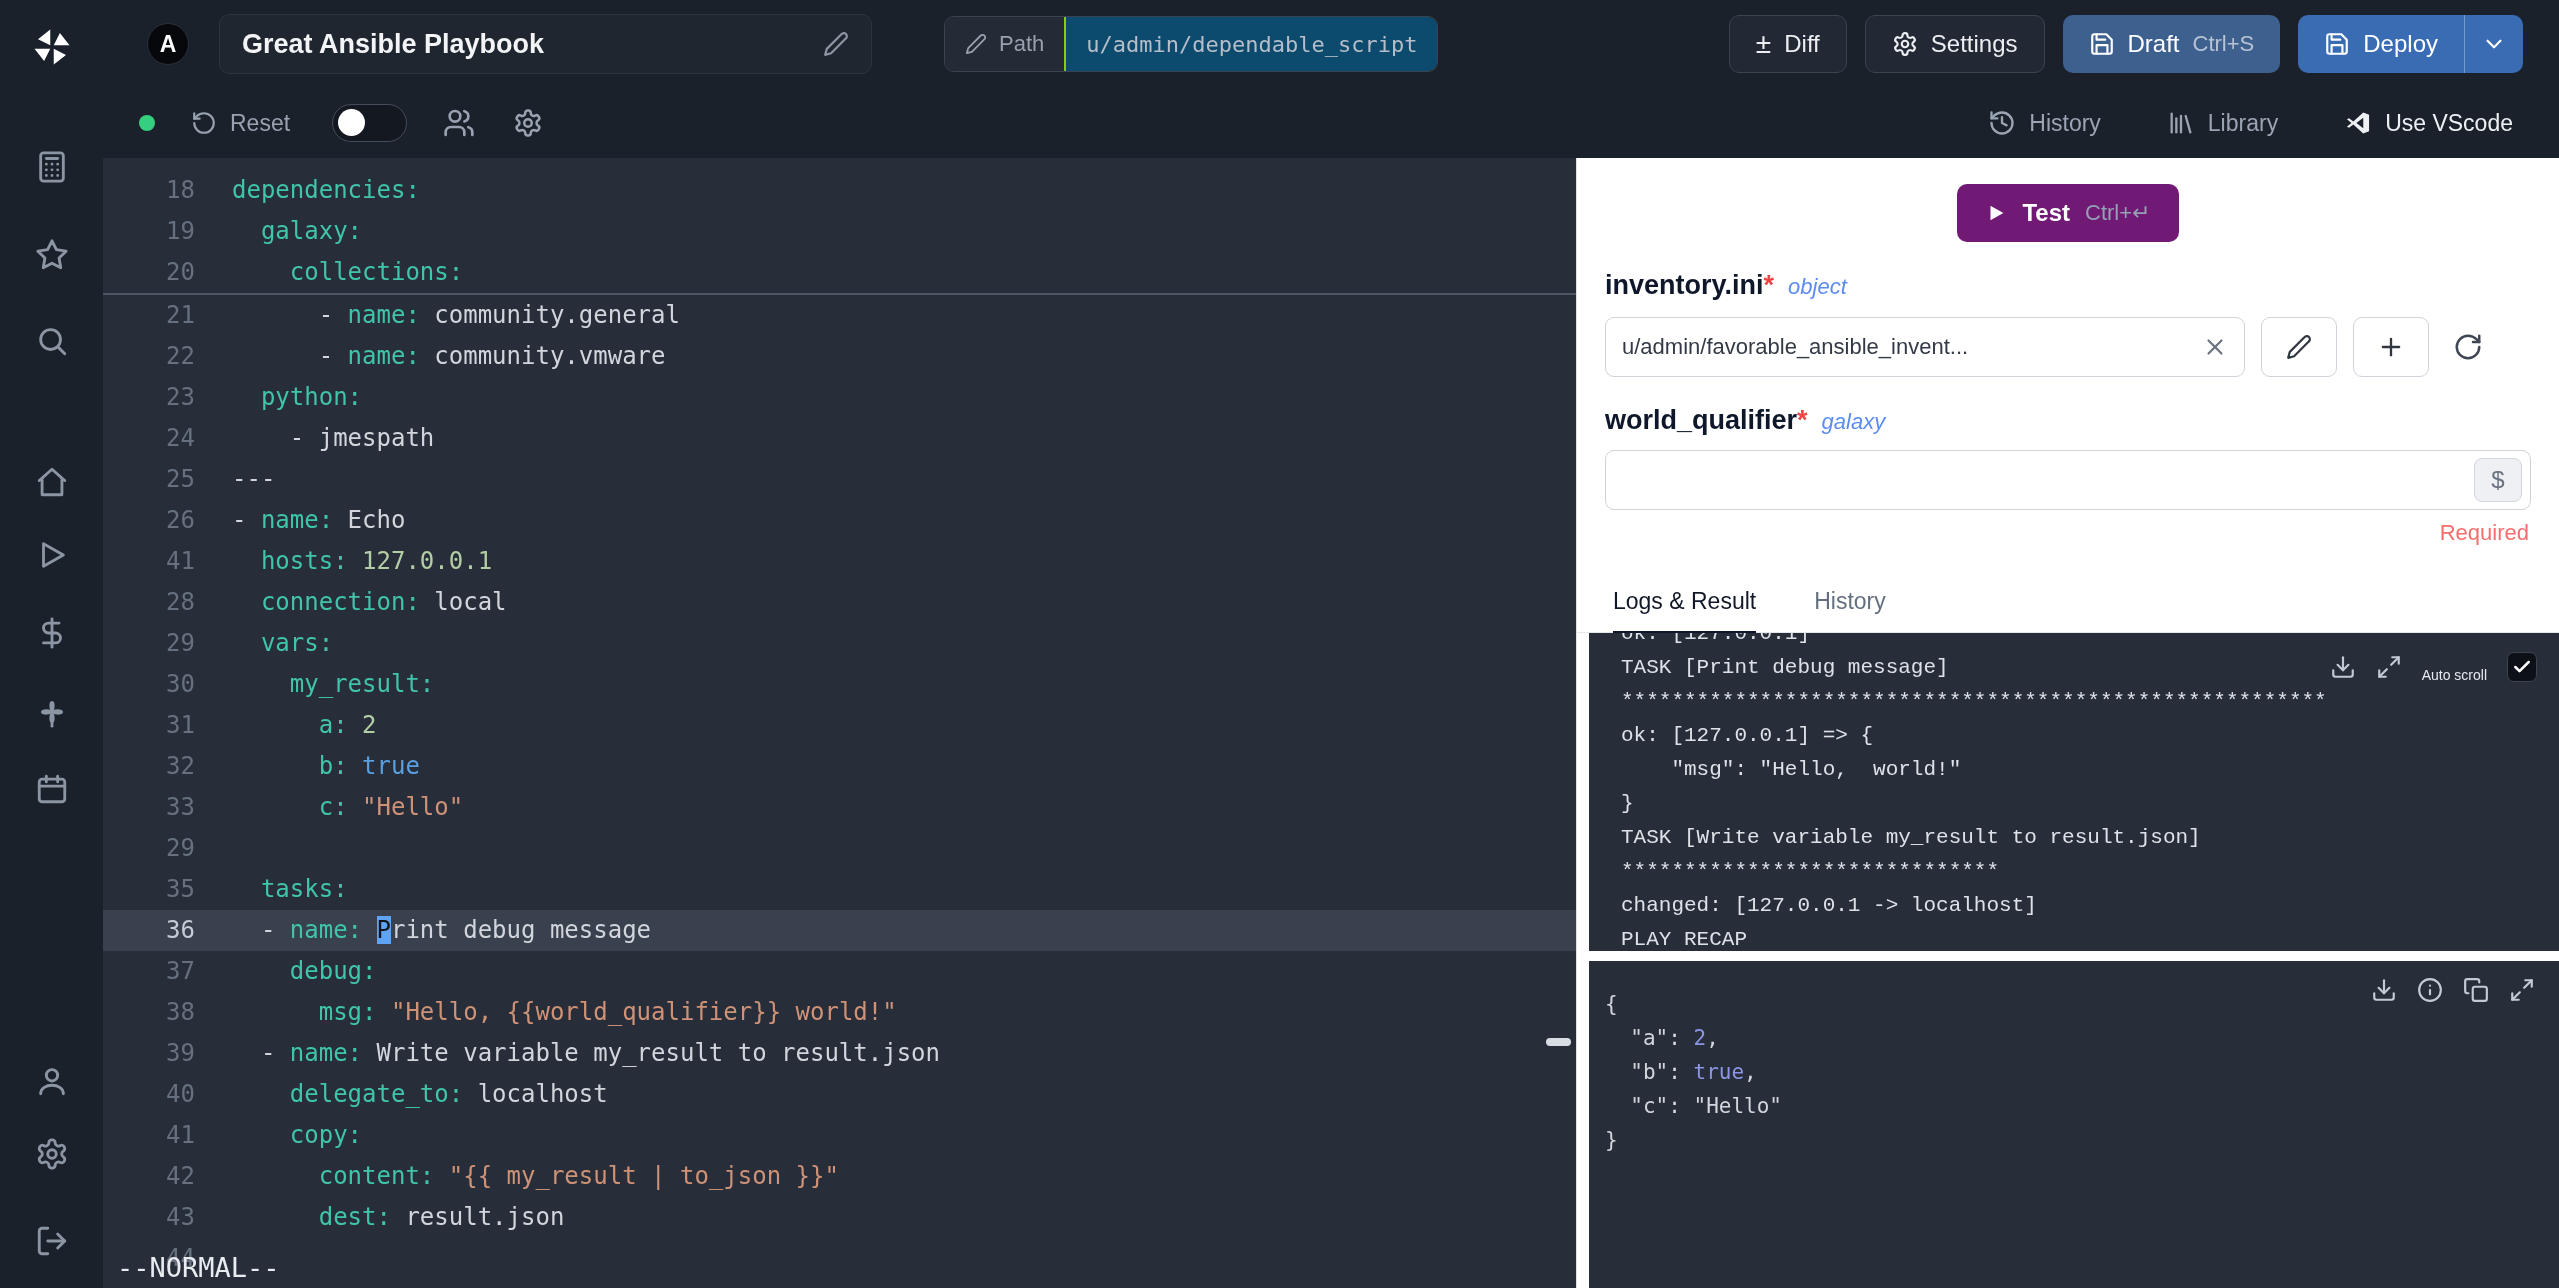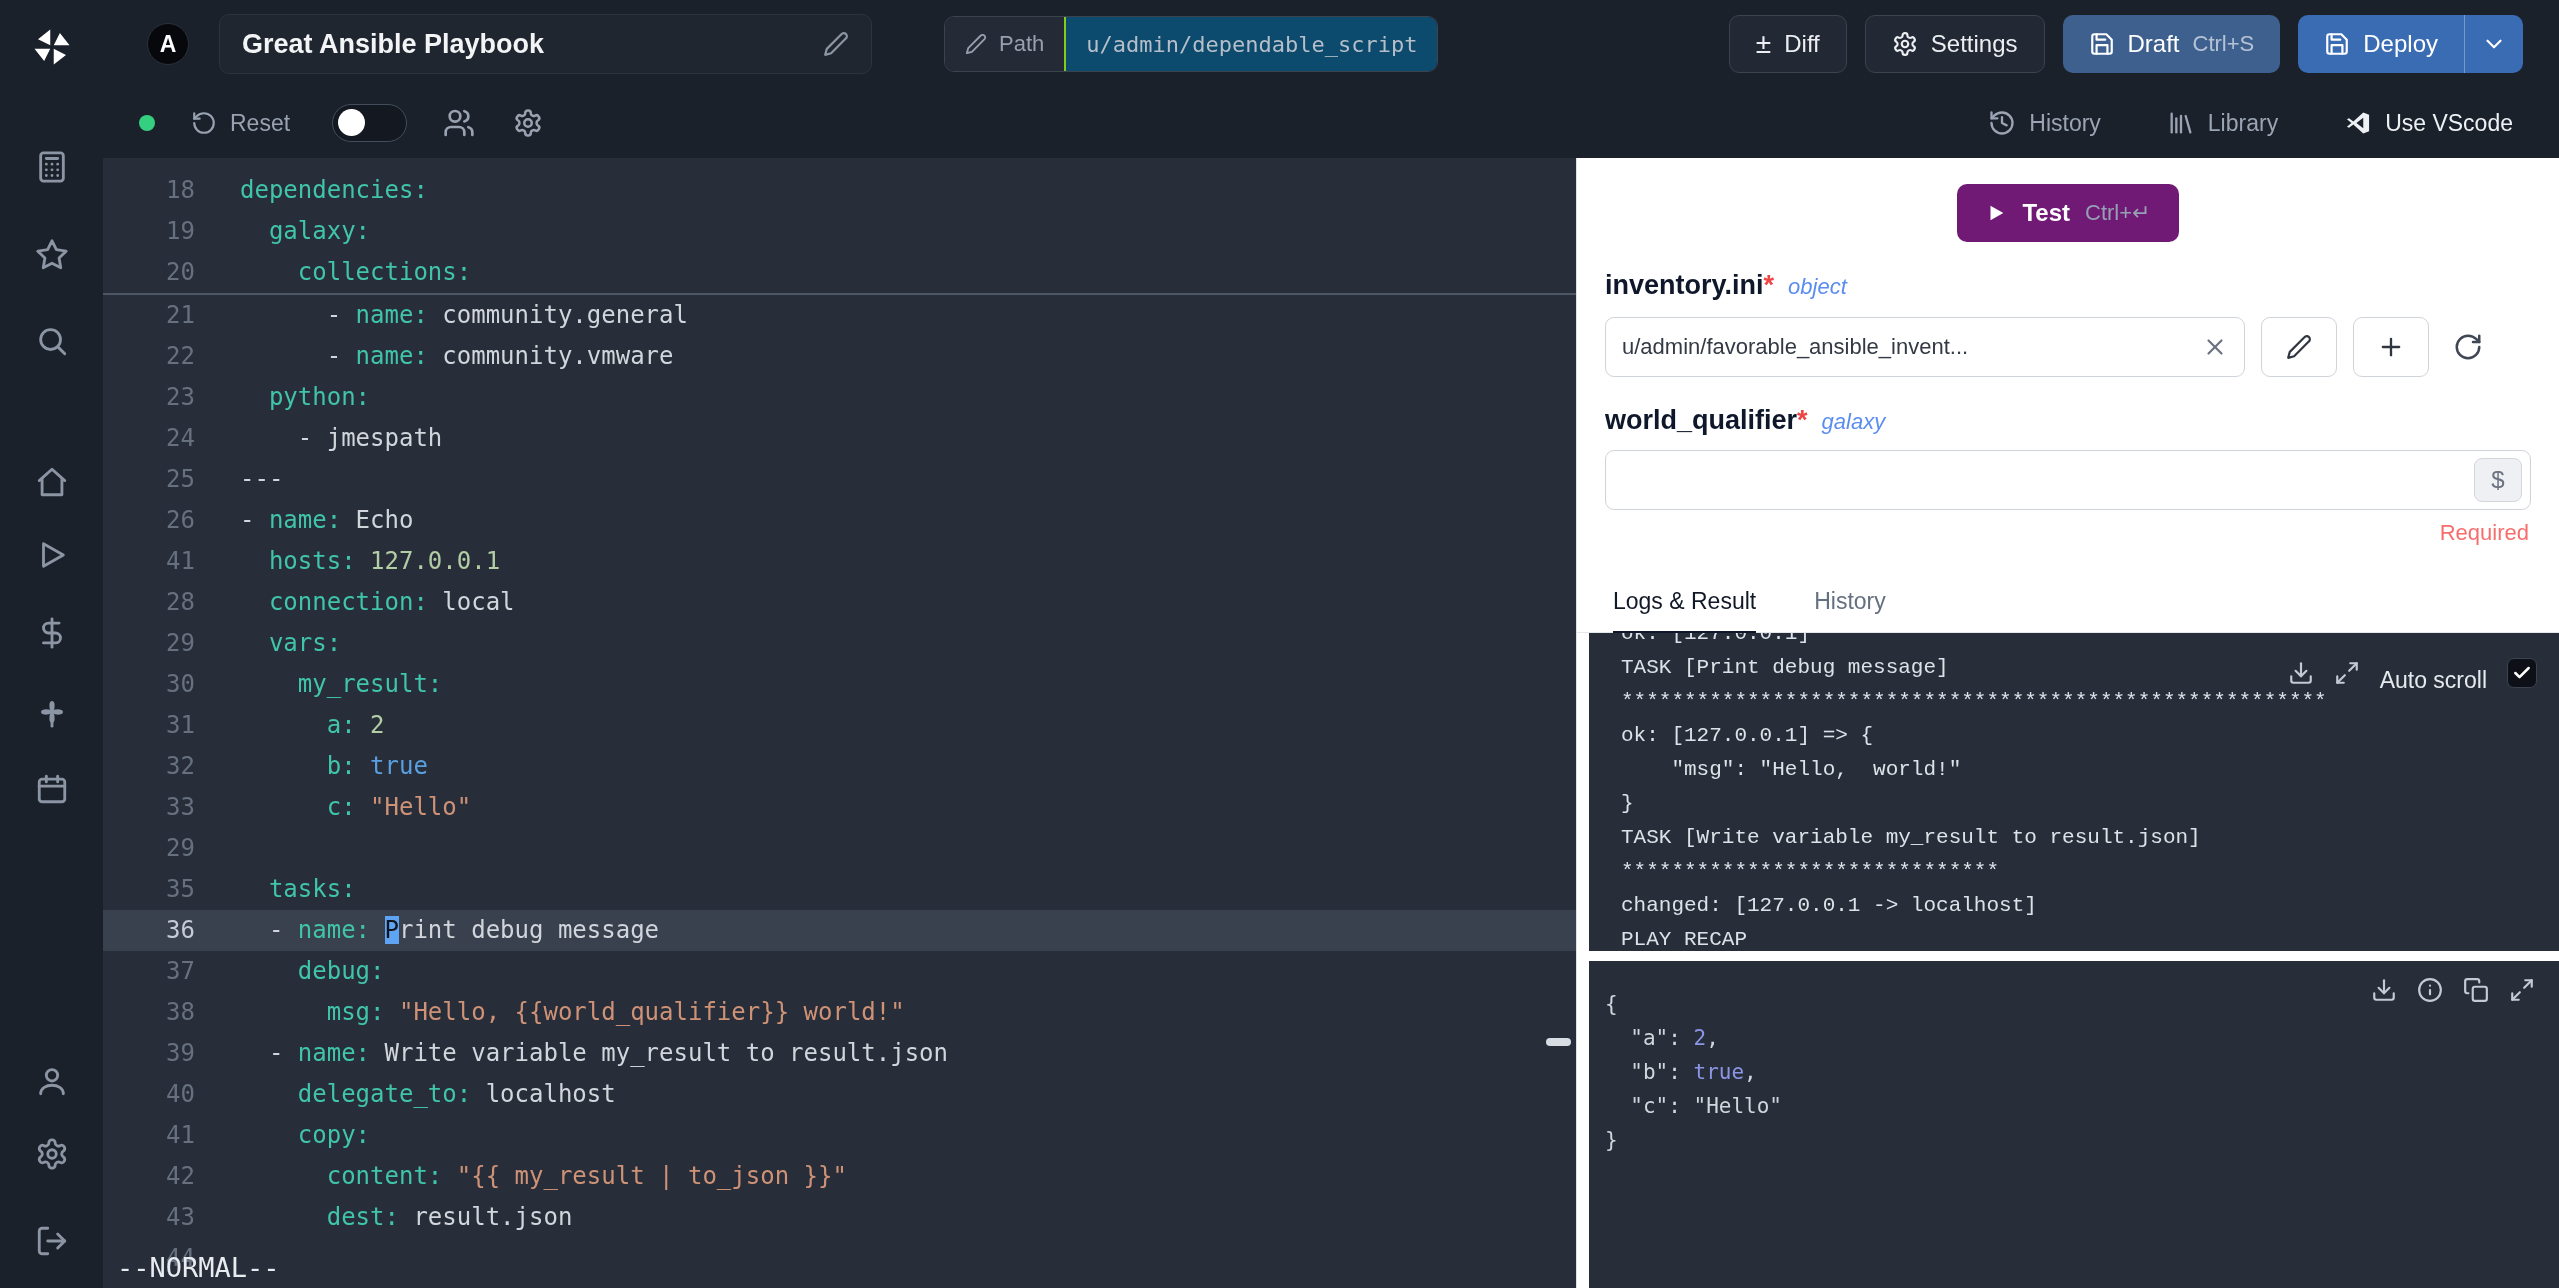--- a/index.html
+++ b/index.html
@@ -45,21 +45,21 @@
   .icbtn { background:none; border:none; color:#98a2b0; cursor:pointer; display:flex; align-items:center; }
   .row2 .icbtn { margin-right:38px; }
   .r2-right { margin-left:auto; display:flex; align-items:center; gap:66px; }
   .r2-item { display:flex; align-items:center; gap:13px; color:#9aa4b2; font-size:23px; background:none; border:none; cursor:pointer; font-family:inherit; }
   .r2-item.bright { color:#eef1f4; }
 
   
   .editor { position:absolute; left:103px; top:158px; width:1474px; bottom:0; background:#272e3a; overflow:hidden;
             font-family:"DejaVu Sans Mono", monospace; font-size:24px; border-right:1px solid #dde1e6; }
   .sticky { padding-top:12px; border-bottom:2px solid #4d5665; }
-  .cl { display:flex; height:41px; line-height:41px;gap:8px; }
+  .cl { display:flex; height:41px; line-height:41px; }
   .cl.active { background:#39404e; }
   .ln { width:92px; text-align:right; color:#67707e; flex:none; }
   .cl.active .ln { color:#c6ccd6; }
   .ct { padding-left:37px; white-space:pre; }
   .tk-key   { color:#40c4aa; }
   .tk-plain { color:#d2d6dc; }
   .tk-num   { color:#b3cda4; }
   .tk-bool  { color:#5a9fe0; }
   .tk-str   { color:#cf9276; }
   .tk-cursor{ background:#5fa4f2; color:#10151d; }
@@ -88,21 +88,21 @@
   .text-input.world { width:100%; justify-content:flex-end; padding:0 8px; }
   .dollar-chip { width:48px; height:44px; background:#eef0f3; border:1px solid #d3d7dd; border-radius:8px;
                  color:#6b7280; font-size:24px; display:flex; align-items:center; justify-content:center; cursor:pointer; }
   .required { margin:10px 30px 0 0; text-align:right; color:#f76d6d; font-size:22px; }
   .tabs { margin-top:42px; padding-left:36px; display:flex; gap:58px; border-bottom:1px solid #e5e7eb; }
   .tab { font-size:23px; color:#64707f; padding-bottom:16px; cursor:pointer; }
   .tab.active { color:#111827; border-bottom:3px solid #0f172a; margin-bottom:-2px; }
   .logs { margin-left:12px; height:318px; background:#272e3a; position:relative; overflow:hidden; }
   .logs-lines { margin-top:-16px; padding-left:32px; font-family:Liberation Mono, monospace; font-size:21px; line-height:34px; white-space:pre; color:#dde2e8; }
   .logs-tools { position:absolute; top:18px; right:22px; display:flex; align-items:center; gap:20px; color:#c3cad3; }
-  .autoscroll-label { font-size:23px; color:#e6eaee;margin-top:16px; }
+  .autoscroll-label { font-size:14px; color:#e6eaee;margin-top:16px; }
   .checkbox { width:30px; height:30px; border-radius:7px; background:#0d1117; border:1px solid #3b434f;
               display:flex; align-items:center; justify-content:center; color:#fff; cursor:pointer; }
   .result { margin:10px 0 0 12px; flex:1; background:#272e3a; position:relative; }
   .result-tools { position:absolute; top:16px; right:24px; display:flex; align-items:center; gap:20px; color:#c3cad3; }
   .result-lines { padding:26px 0 0 16px; font-family:"DejaVu Sans Mono", monospace; font-size:21px; line-height:34px; white-space:pre; color:#d9dee4; }
   .tool-ic { background:none; border:none; color:#c3cad3; cursor:pointer; display:flex; }
 
   svg.ic { stroke:currentColor; fill:none; stroke-width:2; stroke-linecap:round; stroke-linejoin:round; }
   svg.fill { fill:currentColor; stroke:none; }
 </style>

